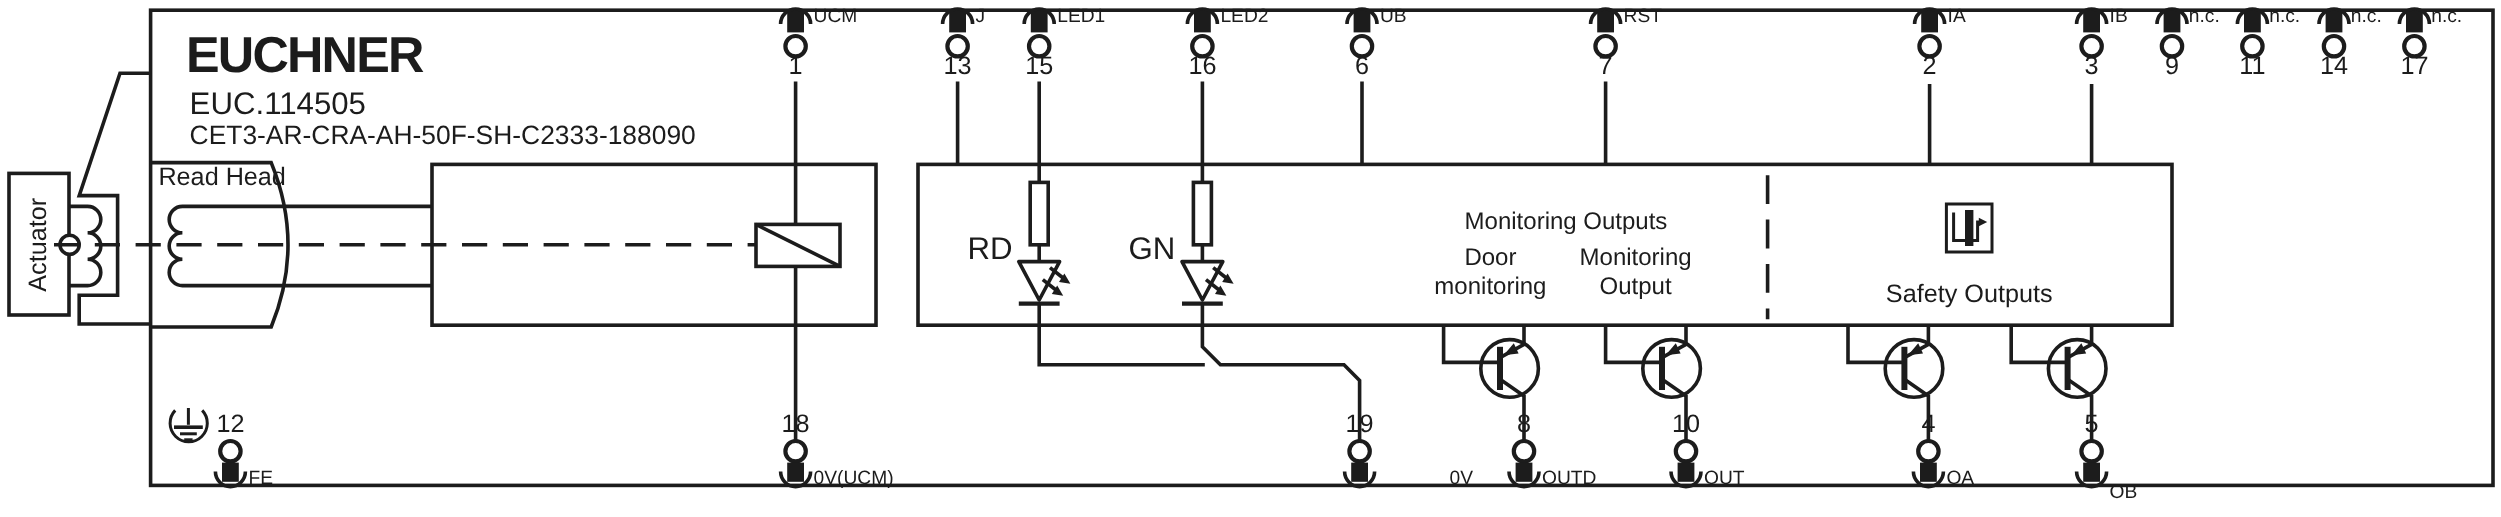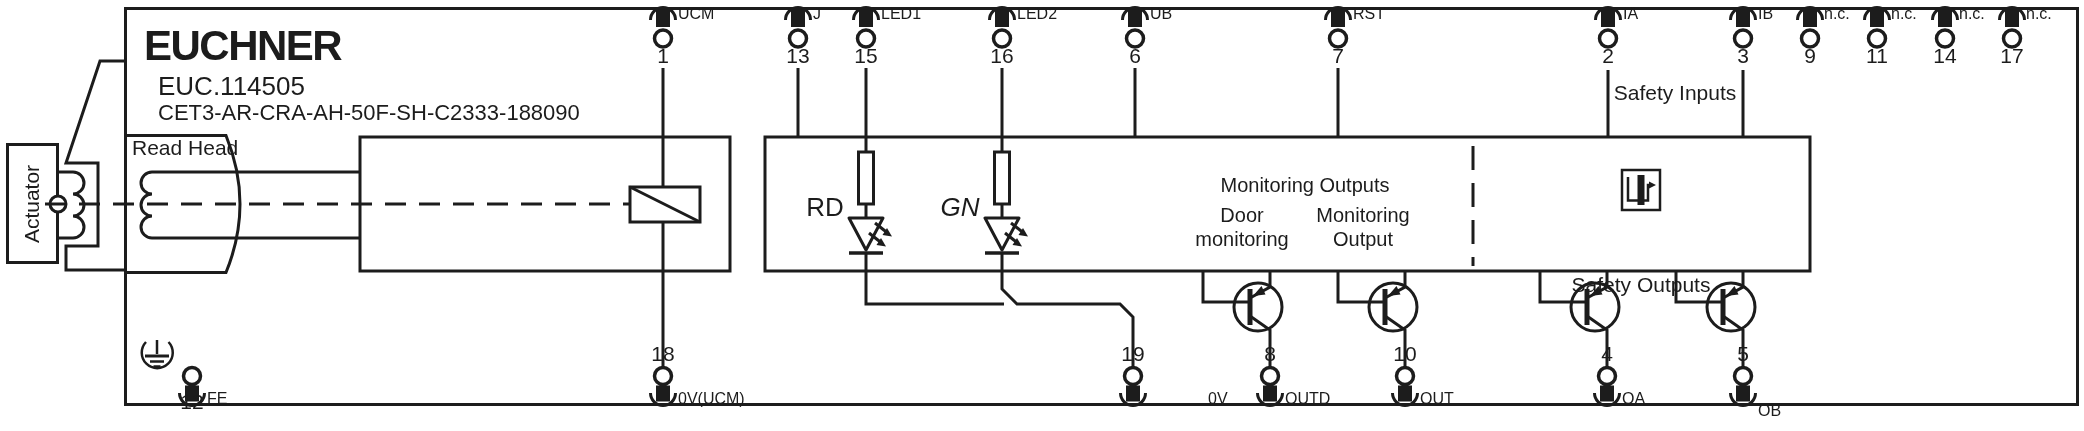--- a/index.html
+++ b/index.html
@@ -6,21 +6,21 @@
   .stage{
     position:relative;width:2084px;height:431px;background:#ffffff;
     font-family:"Liberation Sans", sans-serif;color:#1c1c1c;overflow:hidden;
   }
   .stage svg{position:absolute;left:0;top:0;}
   .txt{position:absolute;white-space:nowrap;}
   .pnum{position:absolute;top:45px;width:44px;text-align:center;font-size:21px;line-height:22px;}
   .pnum-b{top:343px;}
   .plab{position:absolute;top:5px;font-size:16px;line-height:18px;}
   .plab-b{top:390px;}
-  .brand-logo{left:144px;top:22px;font-size:42px;font-weight:bold;letter-spacing:-1.5px;}
+  .brand-logo{left:155px;top:22px;font-size:42px;font-weight:bold;letter-spacing:-1.5px;}
   .brand-order{left:158px;top:71px;font-size:26px;}
   .brand-type{left:158px;top:100px;font-size:22px;}
   .read-head{left:132px;top:136px;font-size:21px;}
   .actuator-wrap{position:absolute;left:7px;top:144px;width:51px;height:119px;display:flex;align-items:center;justify-content:center;}
   .actuator-wrap span{transform:rotate(-90deg);font-size:21px;white-space:nowrap;}
   .led-lab{position:absolute;top:192px;width:60px;text-align:center;font-size:26px;}
   .sec{position:absolute;text-align:center;font-size:20px;line-height:24px;}
 </style>
 </head>
 <body>
@@ -141,33 +141,32 @@
   <div class="txt brand-logo">EUCHNER</div>
   <div class="txt brand-order">EUC.114505</div>
   <div class="txt brand-type">CET3-AR-CRA-AH-50F-SH-C2333-188090</div>
 
   <div class="txt read-head">Read Head</div>
   <div class="actuator-wrap">
     <span>Actuator</span>
   </div>
 
   <div class="led-lab" style="left:795px;">RD</div>
-  <div class="led-lab" style="left:930px;font-style:italic;">GN</div>
+  <div class="led-lab" style="left:930px;">GN</div>
 
   <div class="sec" style="left:1205px;top:173px;width:200px;">Monitoring Outputs</div>
   <div class="sec" style="left:1182px;top:203px;width:120px;">
     <div>Door</div>
     <div>monitoring</div>
   </div>
   <div class="sec" style="left:1303px;top:203px;width:120px;">
     <div>Monitoring</div>
     <div>Output</div>
   </div>
-  <div class="sec" style="left:1595px;top:81px;width:160px;font-size:21px;">Safety Inputs</div>
-  <div class="sec" style="left:1561px;top:234px;width:160px;font-size:21px;margin-top:39px;">Safety Outputs</div>
+  <div class="sec" style="left:1561px;top:234px;width:160px;font-size:21px;">Safety Outputs</div>
 
   <div class="pnum" style="left:641px;">1</div>
   <div class="pnum" style="left:776px;">13</div>
   <div class="pnum" style="left:844px;">15</div>
   <div class="pnum" style="left:980px;">16</div>
   <div class="pnum" style="left:1113px;">6</div>
   <div class="pnum" style="left:1316px;">7</div>
   <div class="pnum" style="left:1586px;">2</div>
   <div class="pnum" style="left:1721px;">3</div>
   <div class="pnum" style="left:1788px;">9</div>
@@ -181,21 +180,21 @@
   <div class="plab" style="left:1017px;">LED2</div>
   <div class="plab" style="left:1150px;">UB</div>
   <div class="plab" style="left:1353px;">RST</div>
   <div class="plab" style="left:1623px;">IA</div>
   <div class="plab" style="left:1758px;">IB</div>
   <div class="plab" style="left:1824px;">n.c.</div>
   <div class="plab" style="left:1891px;">n.c.</div>
   <div class="plab" style="left:1959px;">n.c.</div>
   <div class="plab" style="left:2026px;">n.c.</div>
 
-  <div class="pnum pnum-b" style="left:170px;margin-top:48px;">12</div>
+  <div class="pnum pnum-b" style="left:170px;">12</div>
   <div class="pnum pnum-b" style="left:641px;">18</div>
   <div class="pnum pnum-b" style="left:1111px;">19</div>
   <div class="pnum pnum-b" style="left:1248px;">8</div>
   <div class="pnum pnum-b" style="left:1383px;">10</div>
   <div class="pnum pnum-b" style="left:1585px;">4</div>
   <div class="pnum pnum-b" style="left:1721px;">5</div>
 
   <div class="plab plab-b" style="left:207px;">FE</div>
   <div class="plab plab-b" style="left:678px;">0V(UCM)</div>
   <div class="plab plab-b" style="left:1208px;">0V</div>

